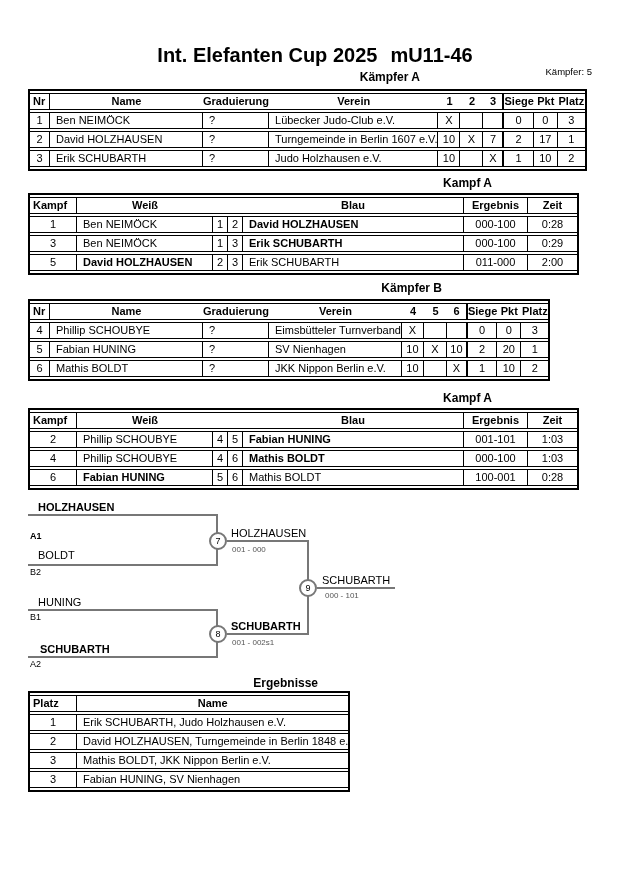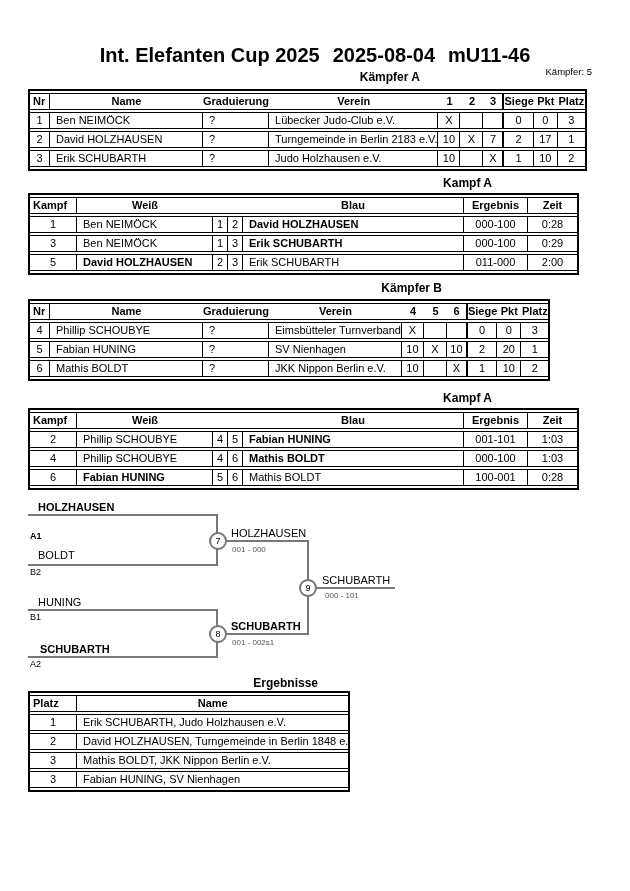--- a/index.html
+++ b/index.html
@@ -36,21 +36,20 @@
          background:#fff;font-size:9px;line-height:14px;text-align:center;}
   .bname{position:absolute;font-size:11px;white-space:nowrap;}
   .bcode{position:absolute;font-size:9px;}
   .bscore{position:absolute;font-size:8px;color:#555;white-space:nowrap;}
 </style>
 </head>
 <body>
 
 <div class="abs title">
   <span>Int. Elefanten Cup 2025</span>
-  <span>2025-08-04</span>
   <span>mU11-46</span>
 </div>
 <div class="abs fcount">Kämpfer: 5</div>
 
 <div class="abs h" style="top:70px;left:28px;width:392px;">Kämpfer A</div>
 <table class="t abs" style="top:89px;left:28px;">
   <colgroup>
       <col style="width:20px">
       <col style="width:153px">
       <col style="width:55px">
@@ -84,21 +83,21 @@
     <td class="ctr"></td>
     <td class="ctr s2r"></td>
     <td class="ctr">0</td>
     <td class="ctr">0</td>
     <td class="ctr">3</td>
   </tr>
   <tr>
     <td class="ctr">2</td>
     <td class="txt">David HOLZHAUSEN</td>
     <td class="txt">?</td>
-    <td class="txt">Turngemeinde in Berlin 2183 e.V.</td>
+    <td class="txt">Turngemeinde in Berlin 1607 e.V.</td>
     <td class="ctr">10</td>
     <td class="ctr">X</td>
     <td class="ctr s2r">7</td>
     <td class="ctr">2</td>
     <td class="ctr">17</td>
     <td class="ctr">1</td>
   </tr>
   <tr>
     <td class="ctr">3</td>
     <td class="txt">Erik SCHUBARTH</td>

